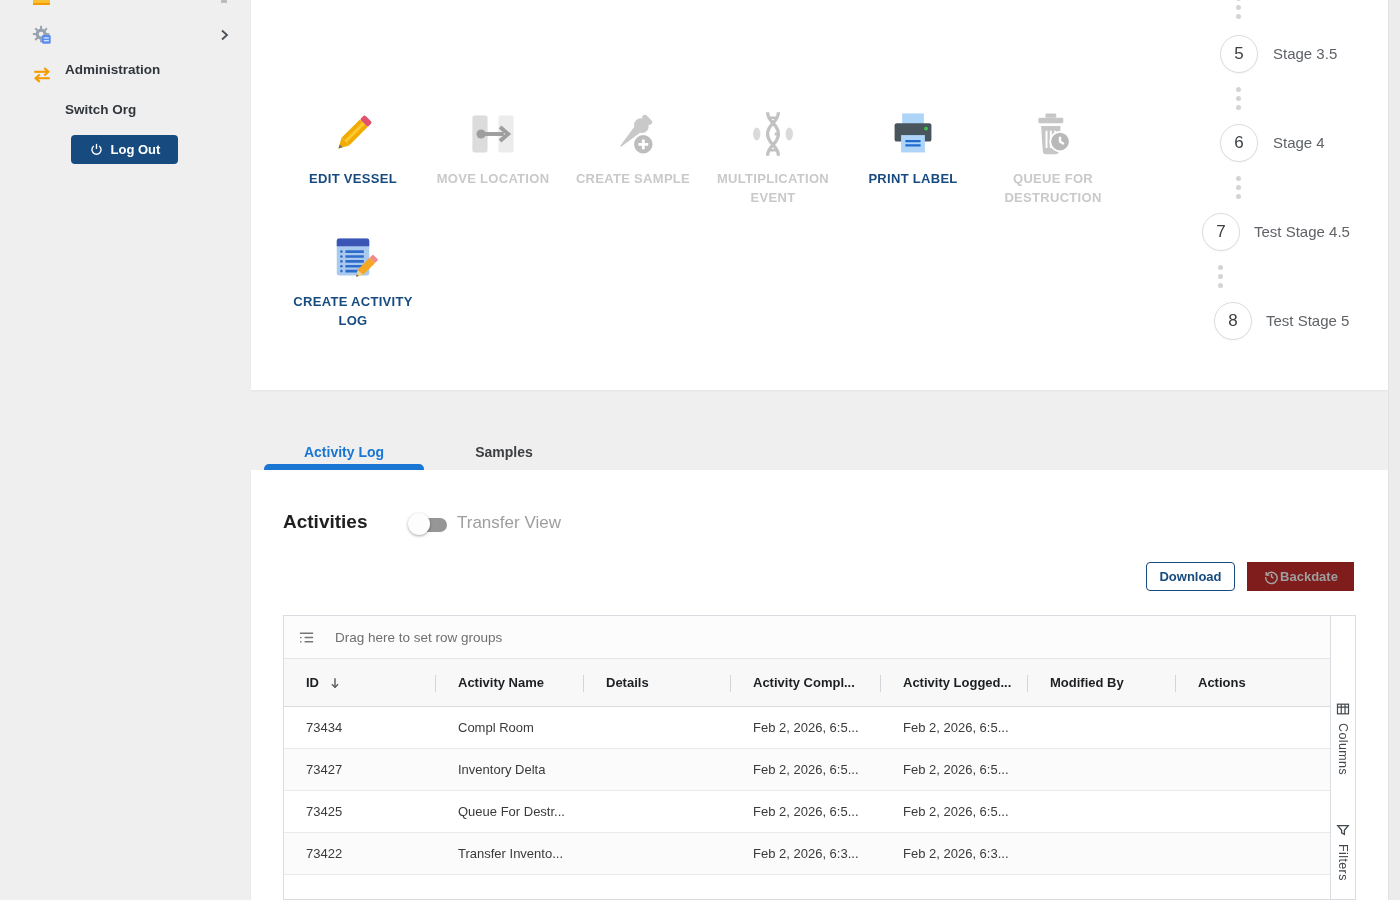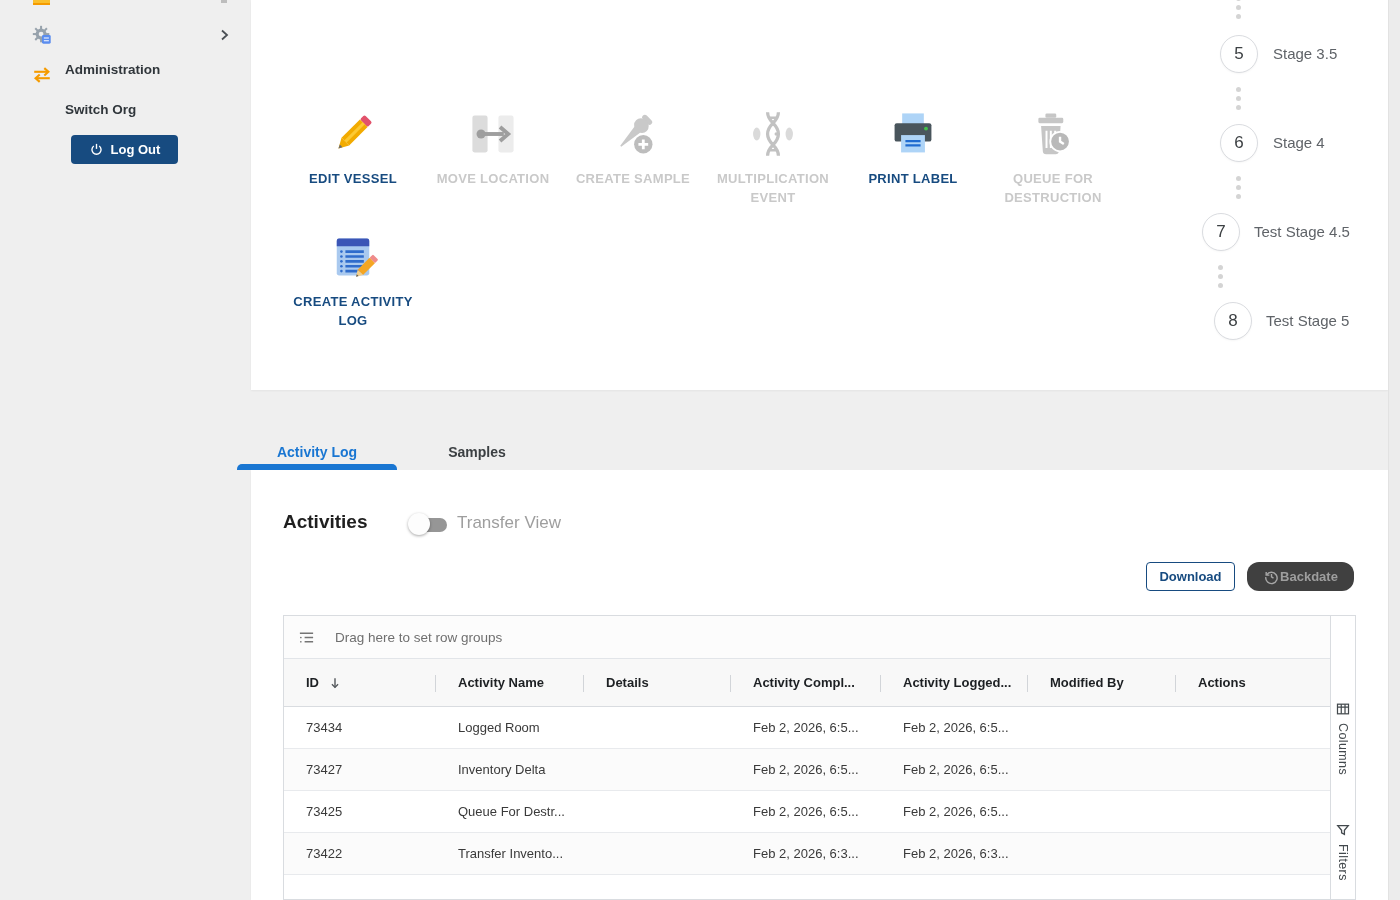--- a/index.html
+++ b/index.html
@@ -36,38 +36,38 @@
   .step-circle { position:absolute; width:38px; height:38px; border:1px solid #dadce0; border-radius:50%;
     background:#fff; display:flex; align-items:center; justify-content:center; font-size:17px; color:#3c4043;
     box-shadow:0 1px 2px rgba(0,0,0,.04); }
   .step-label { position:absolute; font-size:15px; color:#5f6368; white-space:nowrap; }
   .sdots { position:absolute; display:flex; flex-direction:column; gap:4px; align-items:center; }
   .sdot { width:5px; height:5px; border-radius:50%; background:#d4d4d4; }
   .sc0 { left:30px; top:35px; } .sc1 { left:30px; top:124px; } .sc2 { left:12px; top:213px; } .sc3 { left:24px; top:302px; }
   .sl0 { left:83px; top:45px; } .sl1 { left:83px; top:134px; } .sl2 { left:64px; top:223px; } .sl3 { left:76px; top:312px; }
   .sd0 { left:46px; top:-4px; } .sd1 { left:46px; top:87px; } .sd2 { left:46px; top:176px; } .sd3 { left:28px; top:265px; }
   
-  #tab-bar { position:absolute; left:237px; top:434px; height:36px; display:flex; }
+  #tab-bar { position:absolute; left:264px; top:434px; height:36px; display:flex; }
   .tab { width:160px; height:36px; display:flex; align-items:center; justify-content:center;
     font-size:14px; font-weight:700; color:#3c4043; position:relative; cursor:pointer; }
   .tab.active { color:#1976d2; }
   .tab.active::after { content:""; position:absolute; left:0; bottom:0; width:100%; height:6px;
     background:#1976d2; border-radius:5px 5px 0 0; }
   
   #activity-card { left:251px; top:470px; width:1137px; height:430px; }
   #activities-title { position:absolute; left:32px; top:41px; font-size:19px; font-weight:700; color:#1f1f1f; }
   #backdate-toggle { position:absolute; left:158px; top:43px; width:42px; height:22px; cursor:pointer; }
   #backdate-toggle .track { position:absolute; left:4px; top:5px; width:34px; height:14px; border-radius:7px; background:#969696; }
   #backdate-toggle .knob { position:absolute; left:-1px; top:0; width:22px; height:22px; border-radius:50%;
     background:#fdfdfd; box-shadow:0 1px 3px rgba(0,0,0,.35); }
   #backdate-view-label { position:absolute; left:206px; top:43px; font-size:17px; color:#9e9e9e; }
   #download-btn { position:absolute; left:895px; top:92px; width:89px; height:29px; background:#fff;
     border:1px solid #174b80; border-radius:4px; color:#174b80; font-weight:700; font-size:13px; font-family:inherit; cursor:pointer; }
-  #backdate-btn { position:absolute; left:996px; top:92px; width:107px; height:29px; background:#404040;
-    border:none; border-radius:12px; color:#9e9e9e; font-weight:700; font-size:13px; font-family:inherit;
+  #backdate-btn { position:absolute; left:996px; top:92px; width:107px; height:29px; background:#7f1d1d;
+    border:none; border-radius:0; color:#9e9e9e; font-weight:700; font-size:13px; font-family:inherit;
     display:flex; align-items:center; justify-content:center; gap:0; }
   
   #grid { position:absolute; left:32px; top:145px; width:1073px; height:285px; border:1px solid #d9dce0;
     background:#fff; font-size:13px; color:#3a3a3a; }
   #drop-zone { height:43px; display:flex; align-items:center; padding-left:14px; background:#fcfcfc;
     border-bottom:1px solid #e2e5e9; color:#6f6f6f; font-size:13.5px; }
   #drop-zone .dz-text { margin-left:20px; }
   #grid-header { height:48px; display:flex; background:#f8f8f8; border-bottom:1px solid #d9dce0; font-weight:700; color:#1d2023; }
   .hcell { display:flex; align-items:center; padding-left:22px; position:relative; gap:9px; }
   .hcell::after { content:""; position:absolute; right:0; top:16px; height:17px; width:1px; background:#d2d5d9; }
@@ -294,21 +294,21 @@
         <div class="hcell" style="width: 148px;">
           <span>Modified By</span>
         </div>
         <div class="hcell" style="width: 155px;">
           <span>Actions</span>
         </div>
       </div>
     <div id="grid-body">
         <div class="grow">
           <div class="gcell" style="width: 152px; text-align: right;">73434</div>
-          <div class="gcell" style="width: 148px;">Logged Room</div>
+          <div class="gcell" style="width: 148px;">Compl Room</div>
           <div class="gcell" style="width: 147px;"></div>
           <div class="gcell" style="width: 150px;">Feb 2, 2026, 6:5...</div>
           <div class="gcell" style="width: 147px;">Feb 2, 2026, 6:5...</div>
           <div class="gcell" style="width: 148px;"></div>
           <div class="gcell" style="width: 155px;"></div>
         </div>
         <div class="grow even">
           <div class="gcell" style="width: 152px;">73427</div>
           <div class="gcell" style="width: 148px;">Inventory Delta</div>
           <div class="gcell" style="width: 147px;"></div>

